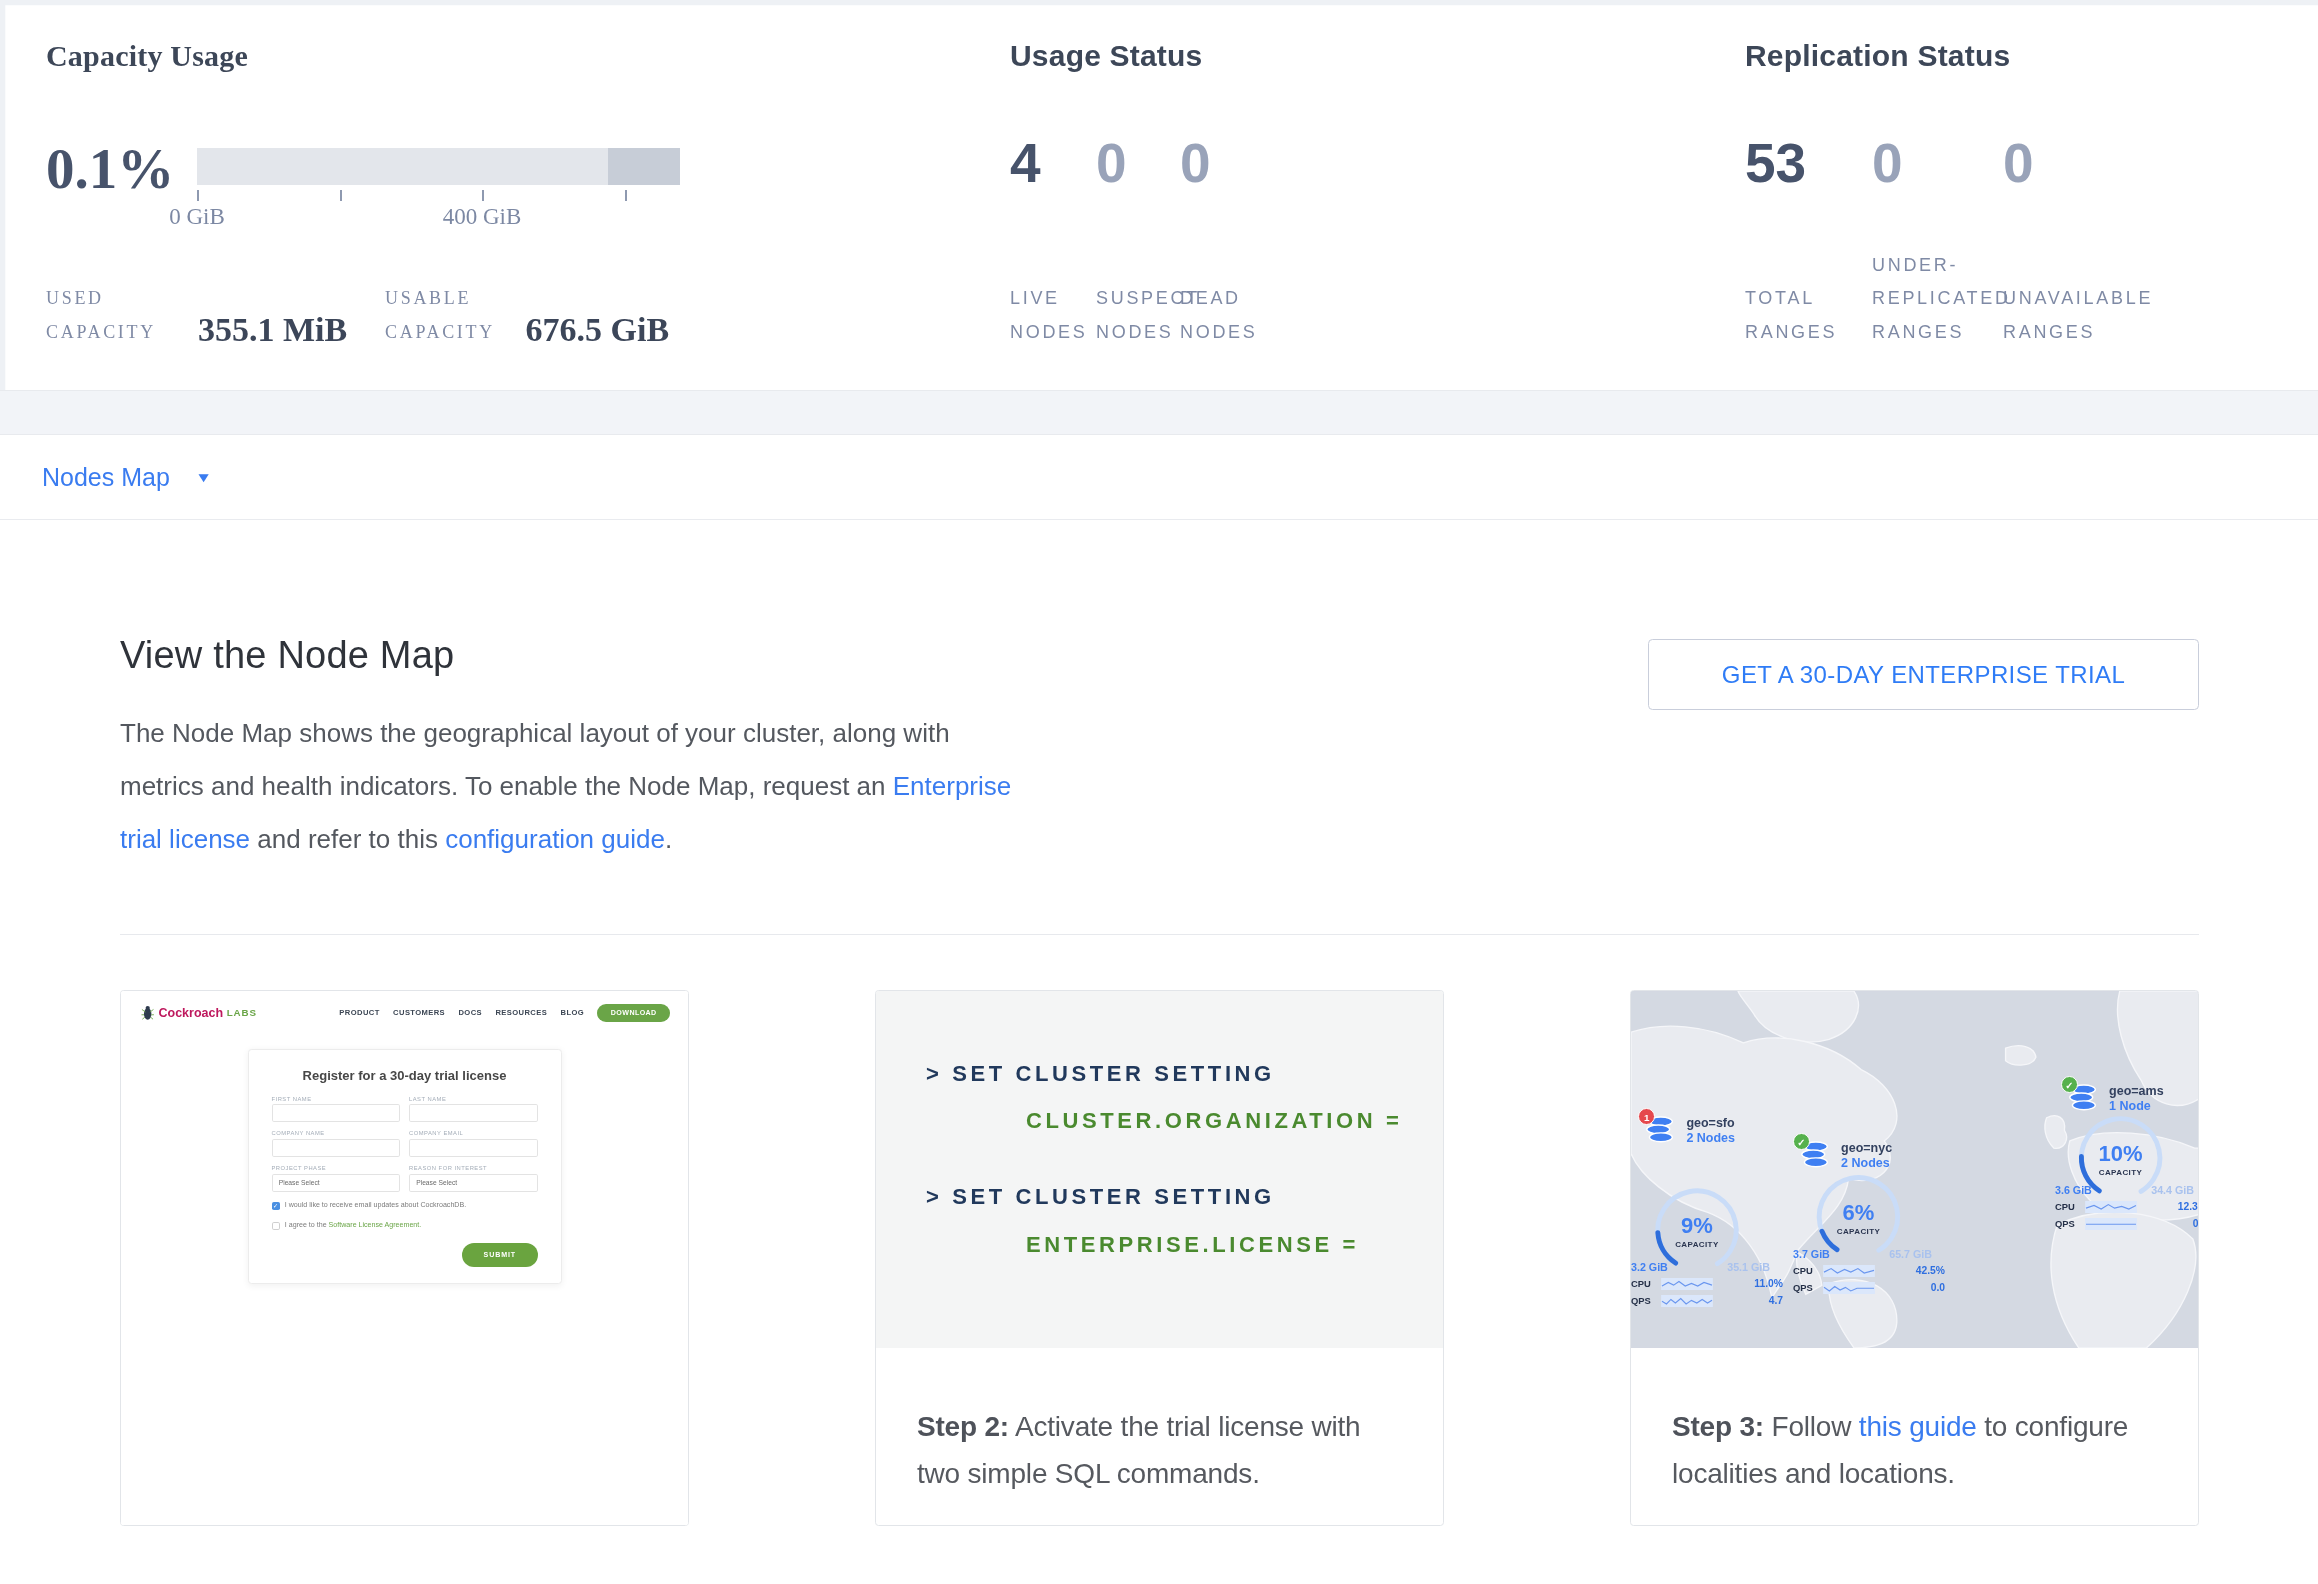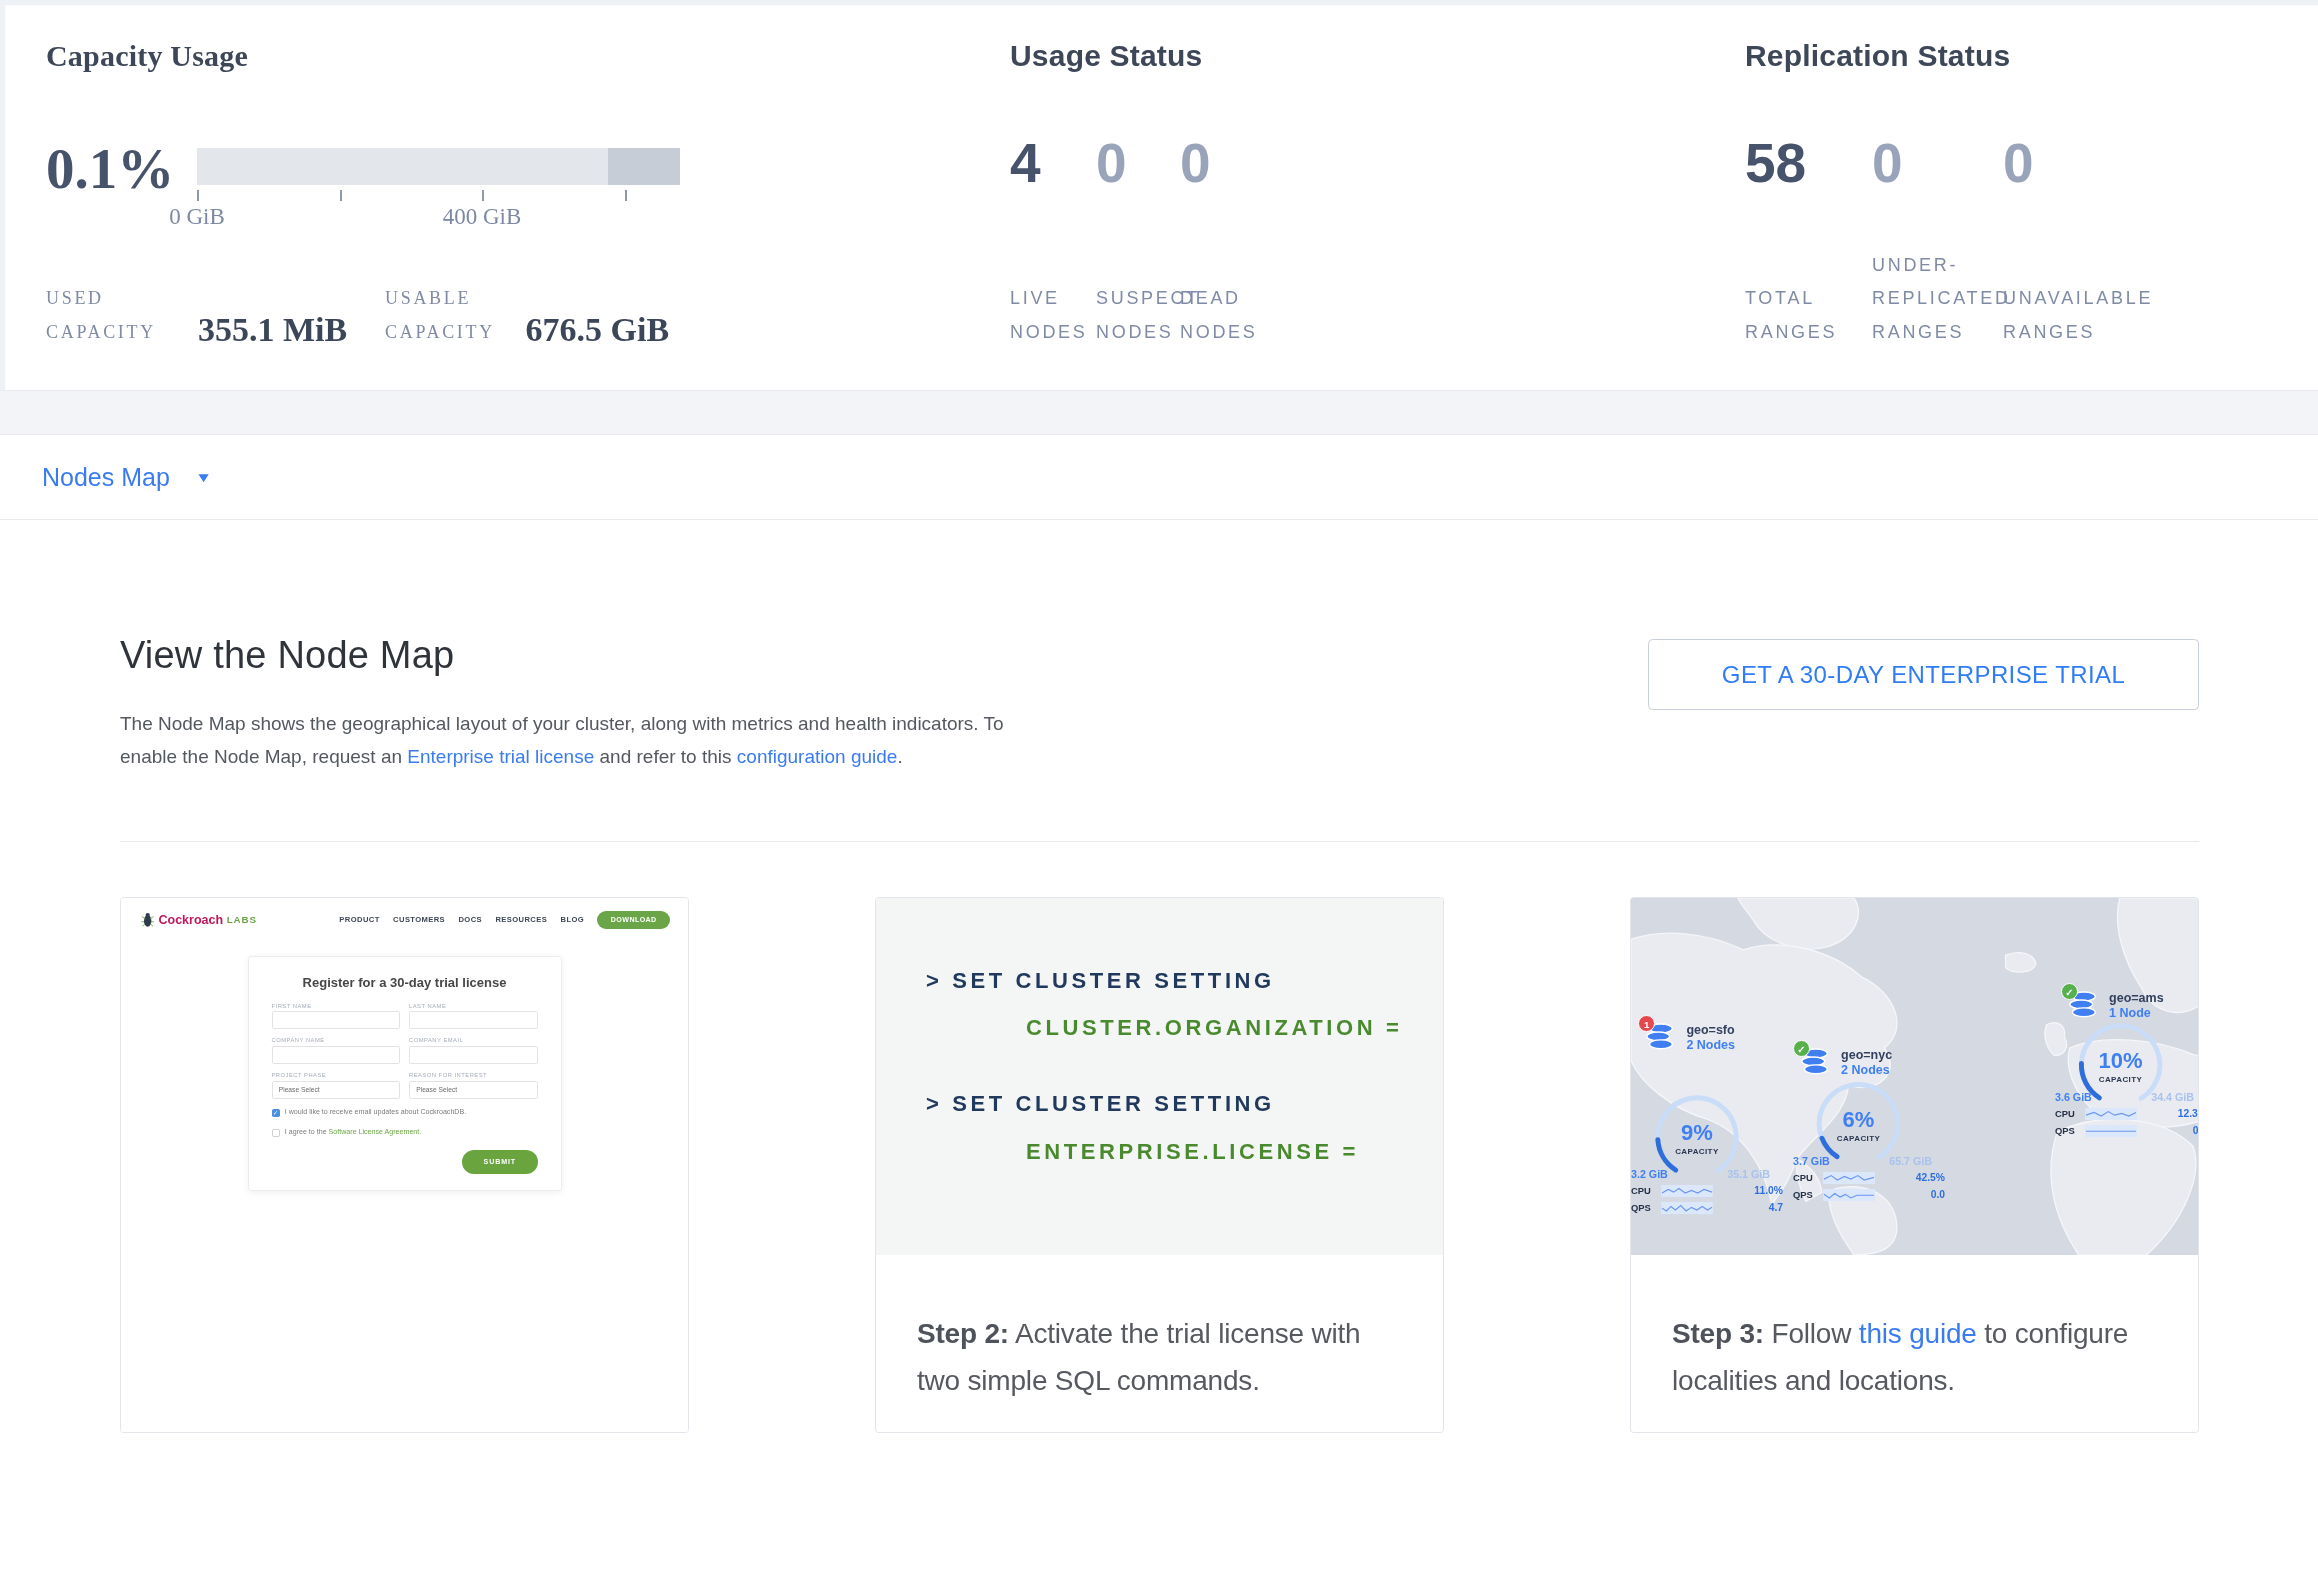--- a/index.html
+++ b/index.html
@@ -65,21 +65,21 @@
     box-shadow:0 1.8px 2.7px rgba(60,70,90,.05);
   }
   .nm-select { display:flex; align-items:center; cursor:pointer; }
   .nm-label { font-size:25px; color:#3a7cf0; }
   .nm-caret { font-size:13.4px; color:#3a7cf0; margin-left:27px; transform:scaleX(1.3); }
 
   
   .main { background:#ffffff; padding:0 120px; }
   .intro { position:relative; padding-top:114px; }
   .intro h1 { margin:0; font-size:38px; font-weight:500; color:#2f333a; letter-spacing:0.2px; }
-  .intro p { margin:30px 0 0; max-width:905px; font-size:19px; line-height:33px; color:#54585f; }
+  .intro p { margin:30px 0 0; max-width:905px; font-size:26px; line-height:53px; color:#54585f; }
   a.blue { color:#3a7cf0; text-decoration:none; cursor:pointer; }
   .trial-btn {
     position:absolute; top:119px; right:0;
     min-width:551px; padding:20.5px 36px; text-align:center;
     background:#fff; border:0.9px solid #c9cedb; border-radius:4.5px;
     font-size:24px; letter-spacing:0.4px; color:#2f7cf6; font-weight:500;
     font-family:"Liberation Sans", sans-serif; cursor:pointer;
   }
   .rule { border:none; border-top:1.8px solid #e7e9ed; margin:68px 0 0; }
 
@@ -195,21 +195,21 @@
     <div class="lab-grid">
       <div class="s-label" style="width:85px">LIVE NODES</div>
       <div class="s-label" style="width:84px">SUSPECT NODES</div>
       <div class="s-label" style="width:98px">DEAD NODES</div>
     </div>
   </div>
 
   <div class="panel panel-repl">
     <div class="p-title">Replication Status</div>
     <div class="num-grid">
-      <div class="big-num">58</div>
+      <div class="big-num">53</div>
       <div class="big-num muted">0</div>
       <div class="big-num muted">0</div>
     </div>
     <div class="lab-grid">
       <div class="s-label" style="width:107px">TOTAL RANGES</div>
       <div class="s-label" style="width:134px">UNDER-REPLICATED RANGES</div>
       <div class="s-label" style="width:156px">UNAVAILABLE RANGES</div>
     </div>
   </div>
 </div>

